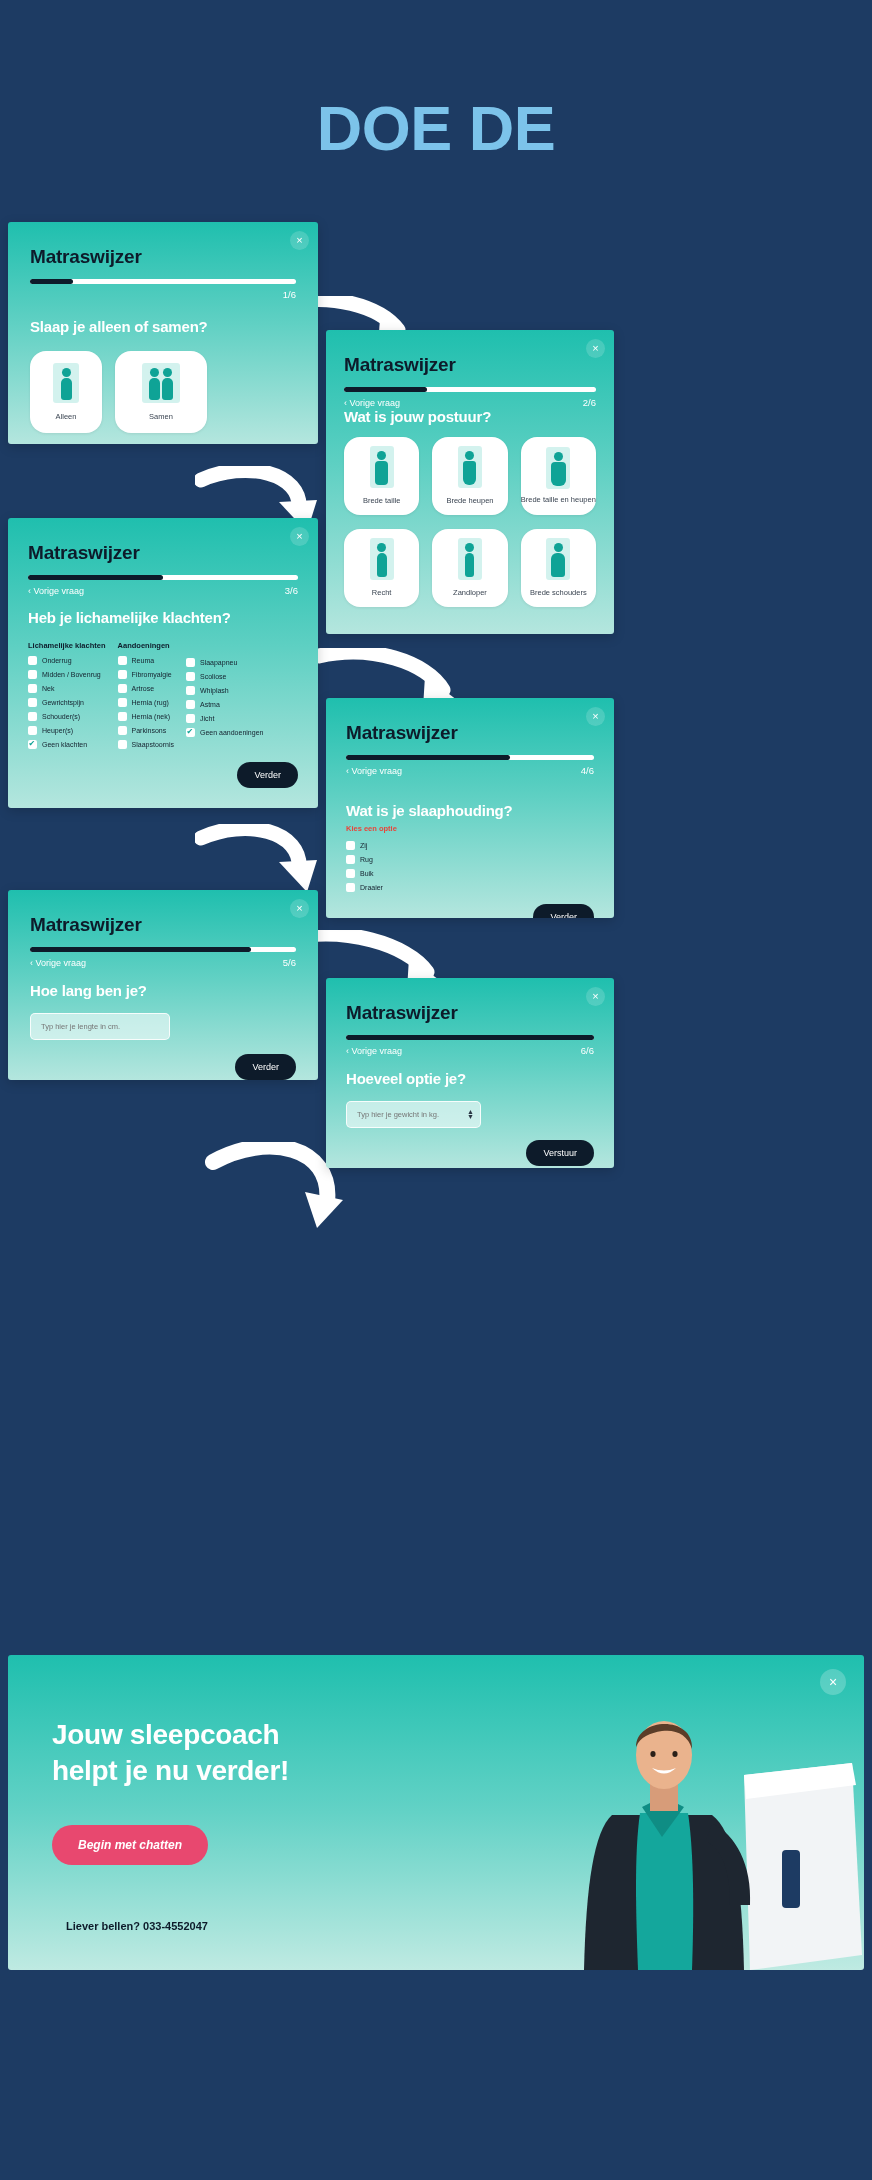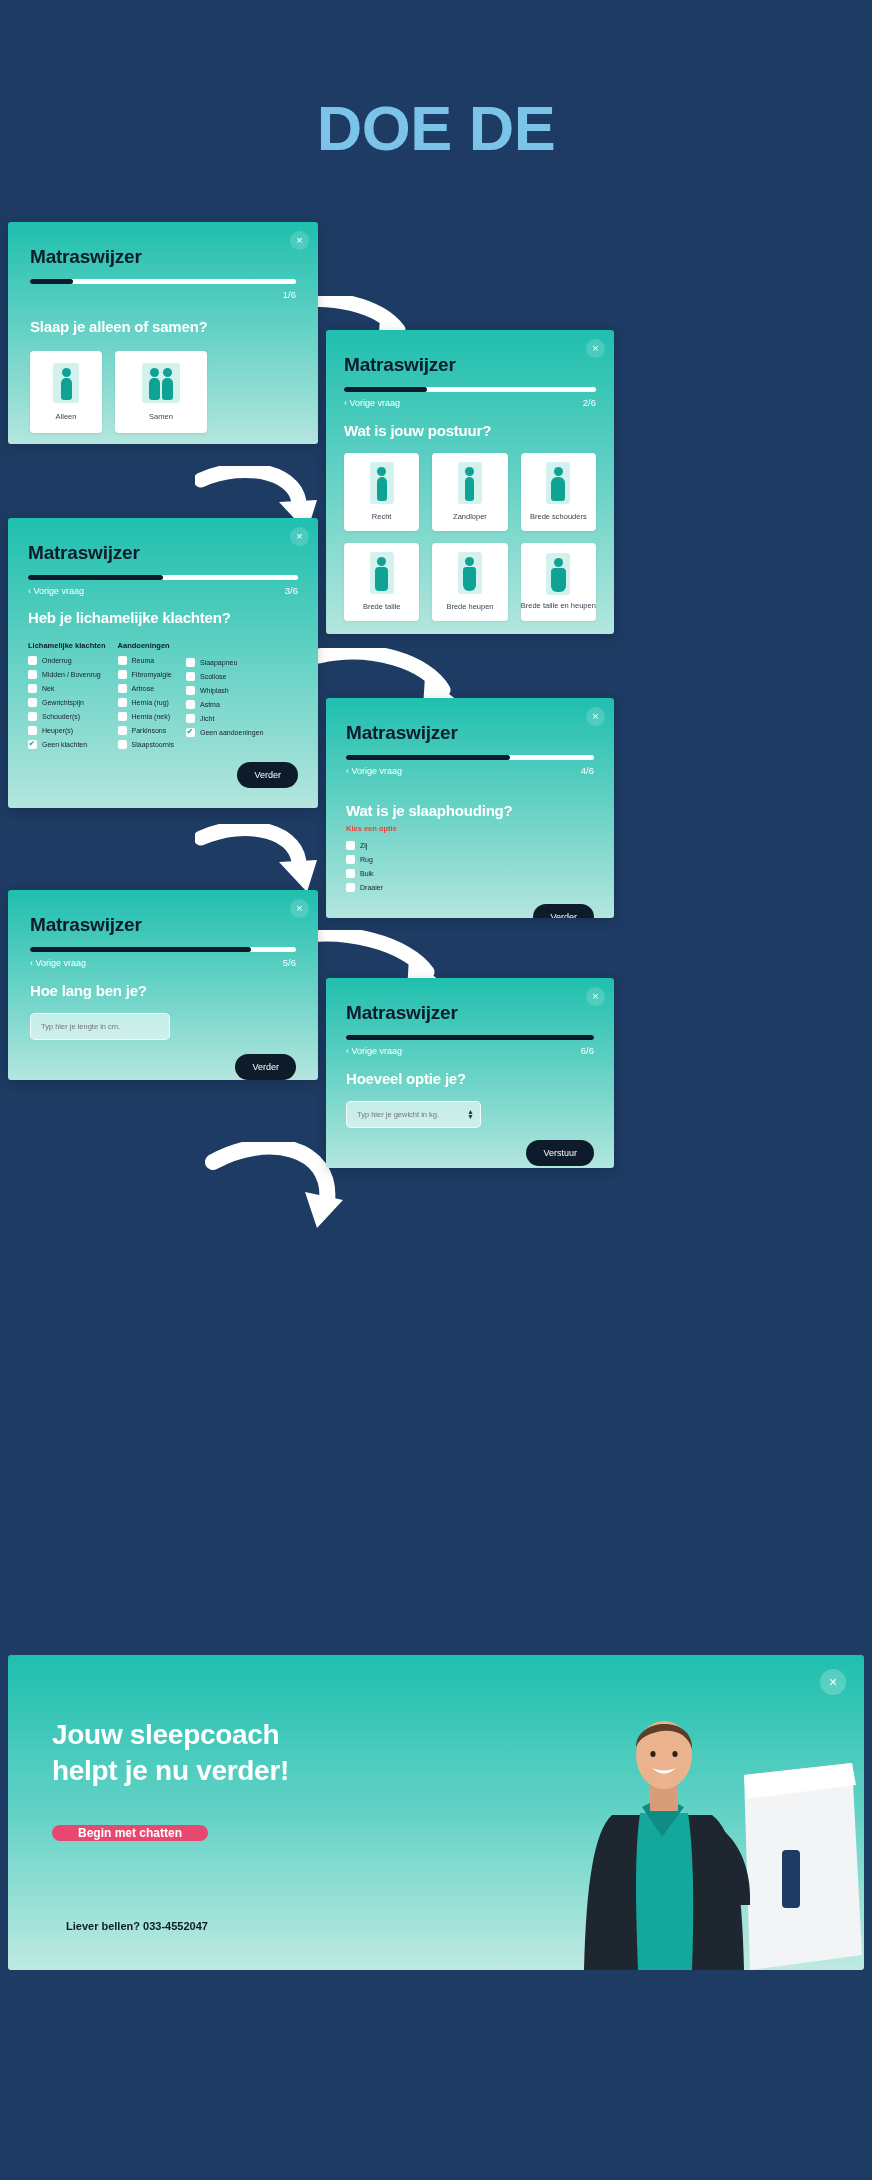--- a/index.html
+++ b/index.html
@@ -75,21 +75,21 @@
     color: #ffffff;
     font-size: 15px;
     font-weight: bold;
     letter-spacing: -0.2px;
   }
 
   
   .tile-row { display: flex; gap: 13px; }
   .tile {
     background: #ffffff;
-    border-radius: 4px;
+    border-radius: 16px;
     display: flex;
     flex-direction: column;
     align-items: center;
     justify-content: center;
     cursor: pointer;
     box-shadow: 0 1px 3px rgba(0,0,0,0.08);
   }
   .tile-label { font-size: 7.5px; color: #3b4552; text-align: center; line-height: 1.25; }
   .fig-box {
     background: rgba(150,225,215,0.42);
@@ -169,23 +169,24 @@
     line-height: 1.28;
     letter-spacing: -0.3px;
   }
   .chat-btn {
     position: absolute;
     left: 44px; top: 170px;
     background: #e8486f;
     color: #ffffff;
     font-size: 12px;
     font-weight: bold;
-    padding: 1px 26px;
+    padding: 13px 26px;
     border-radius: 22px;
     cursor: pointer;
+    font-style: italic;
   }
   .phone-line {
     position: absolute;
     left: 58px; top: 265px;
     color: #0d1b2a;
     font-size: 11px;
     font-weight: bold;
   }
   .banner-close {
     position: absolute; top: 14px; right: 18px;
@@ -274,21 +275,50 @@
     <div class="close-btn">×</div>
     <div style="padding:24px 18px 0 18px;">
       <div class="brand">Matraswijzer</div>
       <div class="progress-track">
         <div class="progress-fill" style="width:33%"></div>
       </div>
       <div class="prog-row">
         <span class="back-link">‹ Vorige vraag</span>
         <span class="step-count">2/6</span>
       </div>
-      <div class="question" style="margin-top:14px;">Wat is jouw postuur?</div>
+      <div class="question" style="">Wat is jouw postuur?</div>
+      <div class="tile-row" style="margin-top:12px;">
+        <div class="tile" style="width:76px;height:78px;">
+          <div class="fig-box" style="width:24px;height:42px;">
+              <div class="fig">
+                <div class="fig-head" style="width:9px;height:9px;"></div>
+                <div class="fig-body" style="width:13px;height:24px;border-radius:4px 4px 4px 4px;margin-top:1px;"></div>
+              </div>
+            </div>
+          <div class="tile-label" style="margin-top:8px;">Brede taille</div>
+        </div>
+        <div class="tile" style="width:76px;height:78px;">
+          <div class="fig-box" style="width:24px;height:42px;">
+              <div class="fig">
+                <div class="fig-head" style="width:9px;height:9px;"></div>
+                <div class="fig-body" style="width:13px;height:24px;border-radius:3px 3px 6px 6px;margin-top:1px;"></div>
+              </div>
+            </div>
+          <div class="tile-label" style="margin-top:8px;">Brede heupen</div>
+        </div>
+        <div class="tile" style="width:76px;height:78px;">
+          <div class="fig-box" style="width:24px;height:42px;">
+              <div class="fig">
+                <div class="fig-head" style="width:9px;height:9px;"></div>
+                <div class="fig-body" style="width:15px;height:24px;border-radius:4px 4px 6px 6px;margin-top:1px;"></div>
+              </div>
+            </div>
+          <div class="tile-label" style="margin-top:6px;">Brede taille en heupen</div>
+        </div>
+      </div>
       <div class="tile-row" style="margin-top:14px;">
         <div class="tile" style="width:76px;height:78px;">
           <div class="fig-box" style="width:24px;height:42px;">
               <div class="fig">
                 <div class="fig-head" style="width:9px;height:9px;"></div>
                 <div class="fig-body" style="width:10px;height:24px;border-radius:5px 5px 3px 3px;margin-top:1px;"></div>
               </div>
             </div>
           <div class="tile-label" style="margin-top:8px;">Recht</div>
         </div>
@@ -302,49 +332,20 @@
           <div class="tile-label" style="margin-top:8px;">Zandloper</div>
         </div>
         <div class="tile" style="width:76px;height:78px;">
           <div class="fig-box" style="width:24px;height:42px;">
               <div class="fig">
                 <div class="fig-head" style="width:9px;height:9px;"></div>
                 <div class="fig-body" style="width:14px;height:24px;border-radius:6px 6px 3px 3px;margin-top:1px;"></div>
               </div>
             </div>
           <div class="tile-label" style="margin-top:8px;">Brede schouders</div>
-        </div>
-      </div>
-      <div class="tile-row" style="margin-top:12px;">
-        <div class="tile" style="width:76px;height:78px;">
-          <div class="fig-box" style="width:24px;height:42px;">
-              <div class="fig">
-                <div class="fig-head" style="width:9px;height:9px;"></div>
-                <div class="fig-body" style="width:13px;height:24px;border-radius:4px 4px 4px 4px;margin-top:1px;"></div>
-              </div>
-            </div>
-          <div class="tile-label" style="margin-top:8px;">Brede taille</div>
-        </div>
-        <div class="tile" style="width:76px;height:78px;">
-          <div class="fig-box" style="width:24px;height:42px;">
-              <div class="fig">
-                <div class="fig-head" style="width:9px;height:9px;"></div>
-                <div class="fig-body" style="width:13px;height:24px;border-radius:3px 3px 6px 6px;margin-top:1px;"></div>
-              </div>
-            </div>
-          <div class="tile-label" style="margin-top:8px;">Brede heupen</div>
-        </div>
-        <div class="tile" style="width:76px;height:78px;">
-          <div class="fig-box" style="width:24px;height:42px;">
-              <div class="fig">
-                <div class="fig-head" style="width:9px;height:9px;"></div>
-                <div class="fig-body" style="width:15px;height:24px;border-radius:4px 4px 6px 6px;margin-top:1px;"></div>
-              </div>
-            </div>
-          <div class="tile-label" style="margin-top:6px;">Brede taille en heupen</div>
         </div>
       </div>
     </div>
   </div>
 </div>
 
 <div class="card" style="left:8px; top:518px; width:310px; height:290px;">
   <div class="card-inner">
     <div class="close-btn">×</div>
     <div style="padding:24px 20px 0 20px;">

